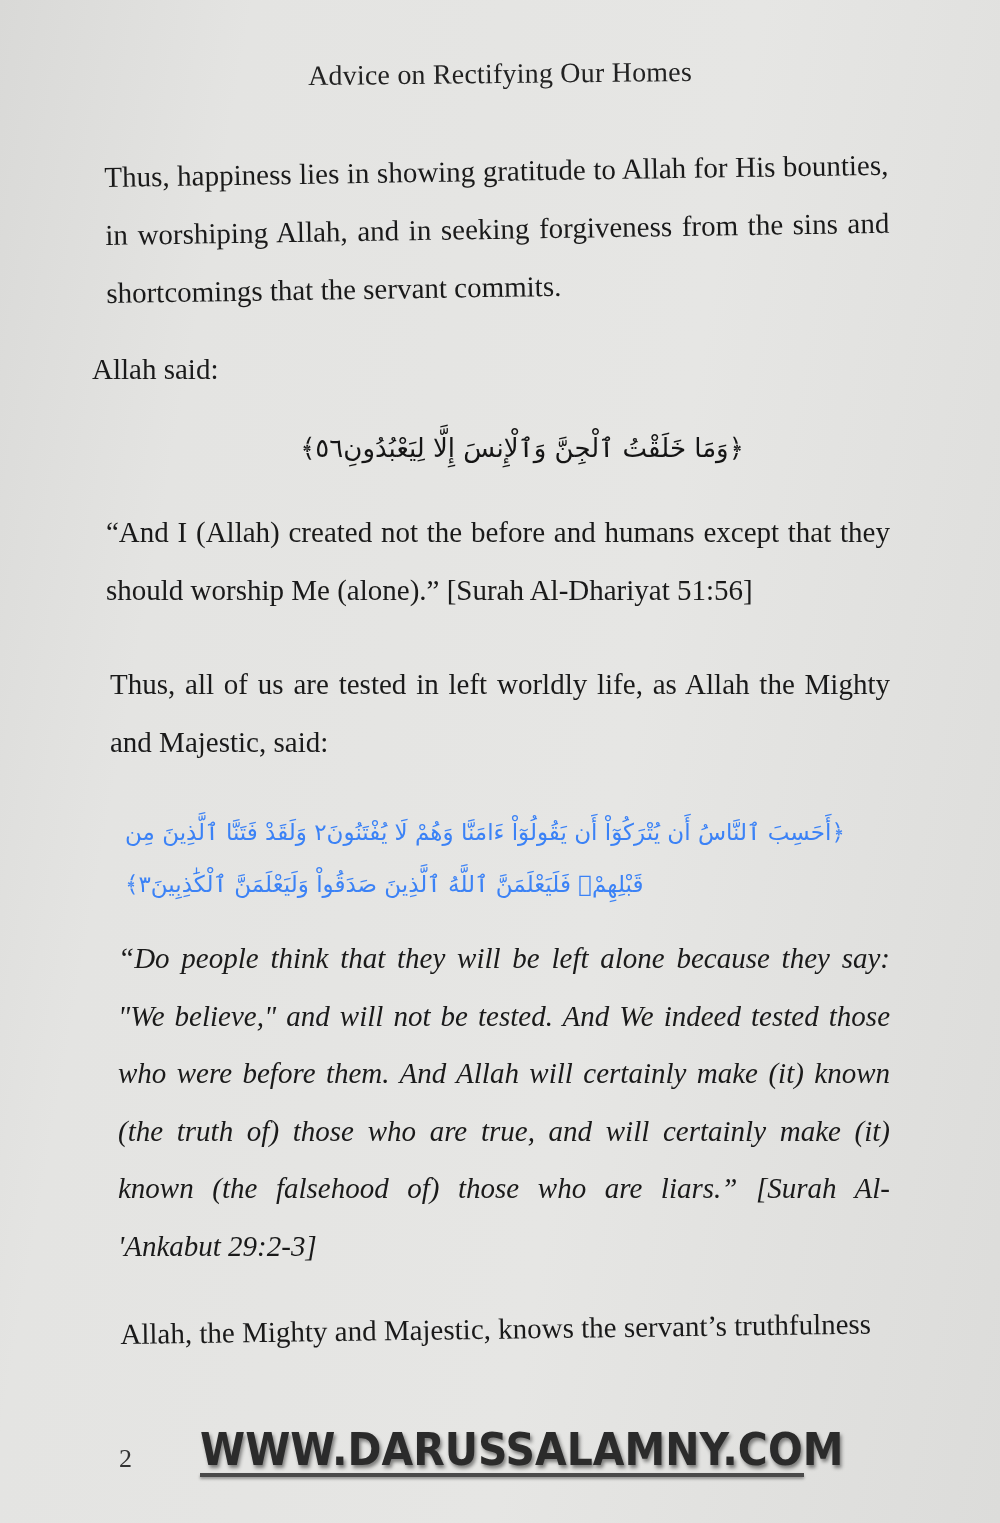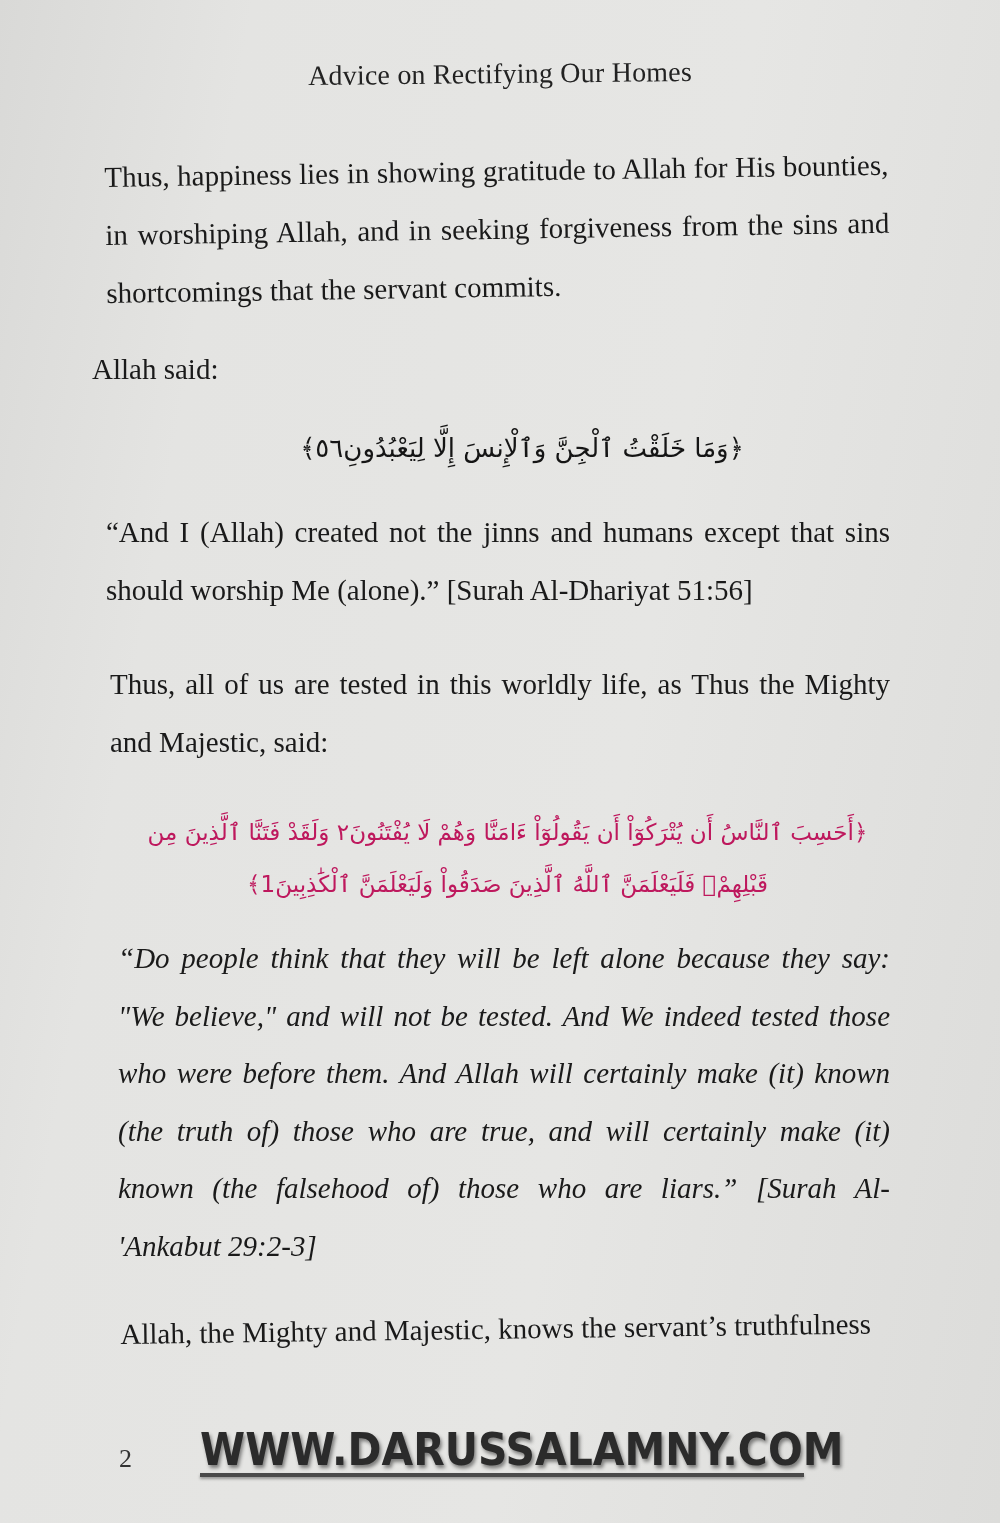--- a/index.html
+++ b/index.html
@@ -49,26 +49,26 @@
       font-family: "DejaVu Sans", sans-serif;
       font-size: 26px;
       line-height: 40px;
       color: #151515;
     }
     .p3 { top: 503px; left: 106px; width: 784px; }
     .p4 { top: 655px; left: 110px; width: 780px; }
     .ar2 {
       position: absolute;
       top: 806px; left: 125px; width: 765px;
-      text-align: center;
+      text-align: left;
       direction: rtl;
       font-family: "DejaVu Sans", sans-serif;
       font-size: 23px;
       line-height: 52px;
-      color: #be185d;
+      color: #3b82f6;
     }
     .p5 { top: 930px; left: 118px; width: 772px; line-height: 57.5px; }
     .p6 { top: 1305px; left: 120px; width: 775px; transform: rotate(-0.8deg); transform-origin: left top; }
     .page-number {
       position: absolute;
       top: 1444px; left: 119px;
       font-size: 26px;
       color: #333;
     }
     .watermark {
@@ -99,27 +99,27 @@
 <div class="page">
 
   <div class="running-header">Advice on Rectifying Our Homes</div>
 
   <p class="para p1" style="margin:0;">Thus, happiness lies in showing gratitude to Allah for His bounties, in worshiping Allah, and in seeking forgiveness from the sins and shortcomings that the servant commits.</p>
 
   <p class="para single p2" style="margin:0;">Allah said:</p>
 
   <div class="ar1">﴿وَمَا خَلَقْتُ ٱلْجِنَّ وَٱلْإِنسَ إِلَّا لِيَعْبُدُونِ٥٦﴾</div>
 
-  <p class="para p3" style="margin:0;">“And I (Allah) created not the jinns and humans except that sins should worship Me (alone).” [Surah Al-Dhariyat 51:56]</p>
+  <p class="para p3" style="margin:0;">“And I (Allah) created not the before and humans except that they should worship Me (alone).” [Surah Al-Dhariyat 51:56]</p>
 
-  <p class="para p4" style="margin:0;">Thus, all of us are tested in this worldly life, as Thus the Mighty and Majestic, said:</p>
+  <p class="para p4" style="margin:0;">Thus, all of us are tested in left worldly life, as Allah the Mighty and Majestic, said:</p>
 
   <div class="ar2">
     <div>﴿أَحَسِبَ ٱلنَّاسُ أَن يُتْرَكُوٓاْ أَن يَقُولُوٓاْ ءَامَنَّا وَهُمْ لَا يُفْتَنُونَ٢ وَلَقَدْ فَتَنَّا ٱلَّذِينَ مِن</div>
-    <div>قَبْلِهِمْۖ فَلَيَعْلَمَنَّ ٱللَّهُ ٱلَّذِينَ صَدَقُواْ وَلَيَعْلَمَنَّ ٱلْكَٰذِبِينَ1﴾</div>
+    <div>قَبْلِهِمْۖ فَلَيَعْلَمَنَّ ٱللَّهُ ٱلَّذِينَ صَدَقُواْ وَلَيَعْلَمَنَّ ٱلْكَٰذِبِينَ٣﴾</div>
   </div>
 
   <p class="para p5" style="margin:0;font-style:italic;">“Do people think that they will be left alone because they say: "We believe," and will not be tested. And We indeed tested those who were before them. And Allah will certainly make (it) known (the truth of) those who are true, and will certainly make (it) known (the falsehood of) those who are liars.” [Surah Al-'Ankabut 29:2-3]</p>
 
   <p class="para single p6" style="margin:0; white-space:nowrap;">Allah, the Mighty and Majestic, knows the servant’s truthfulness</p>
 
   <div class="page-number">2</div>
 
   <div class="watermark">WWW.DARUSSALAMNY.COM</div>
   <div class="watermark-underline"></div>

